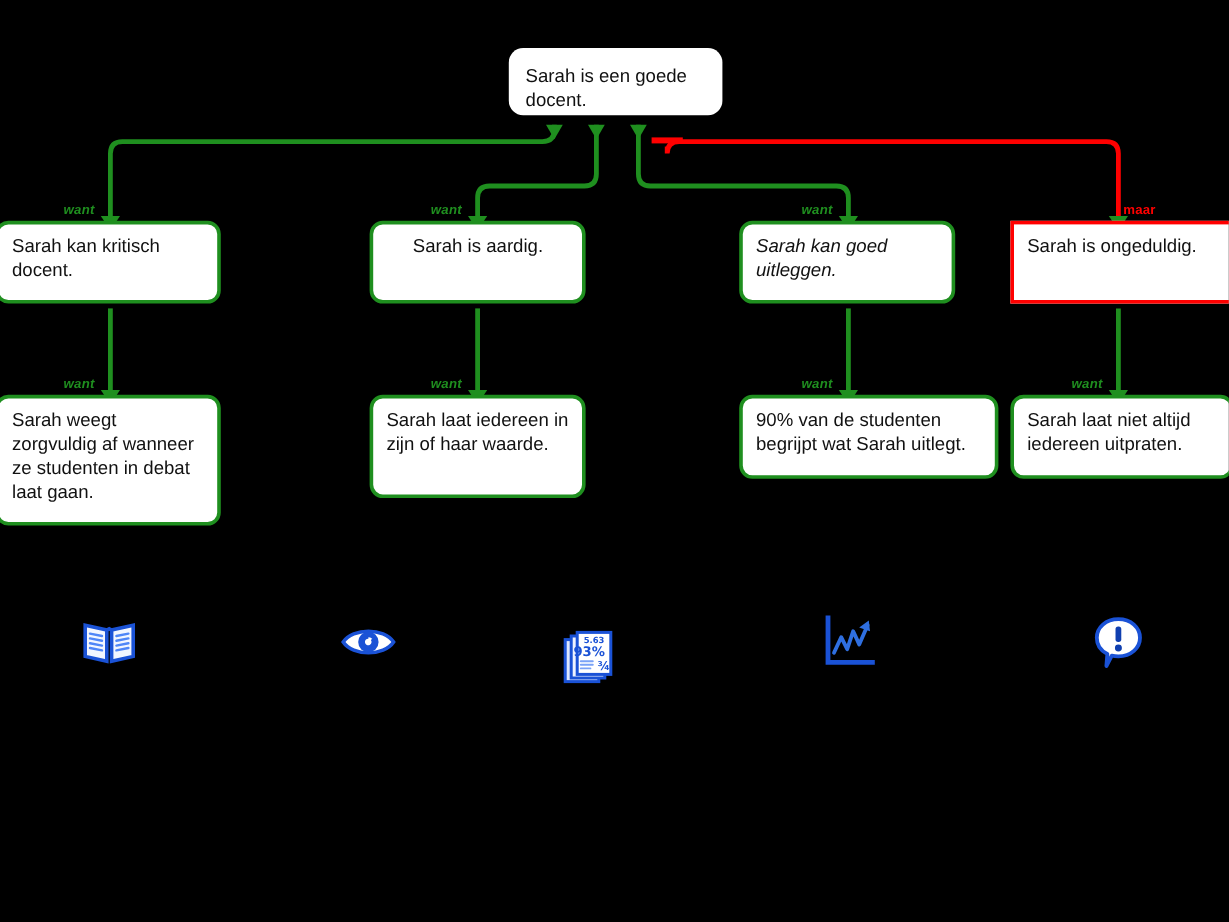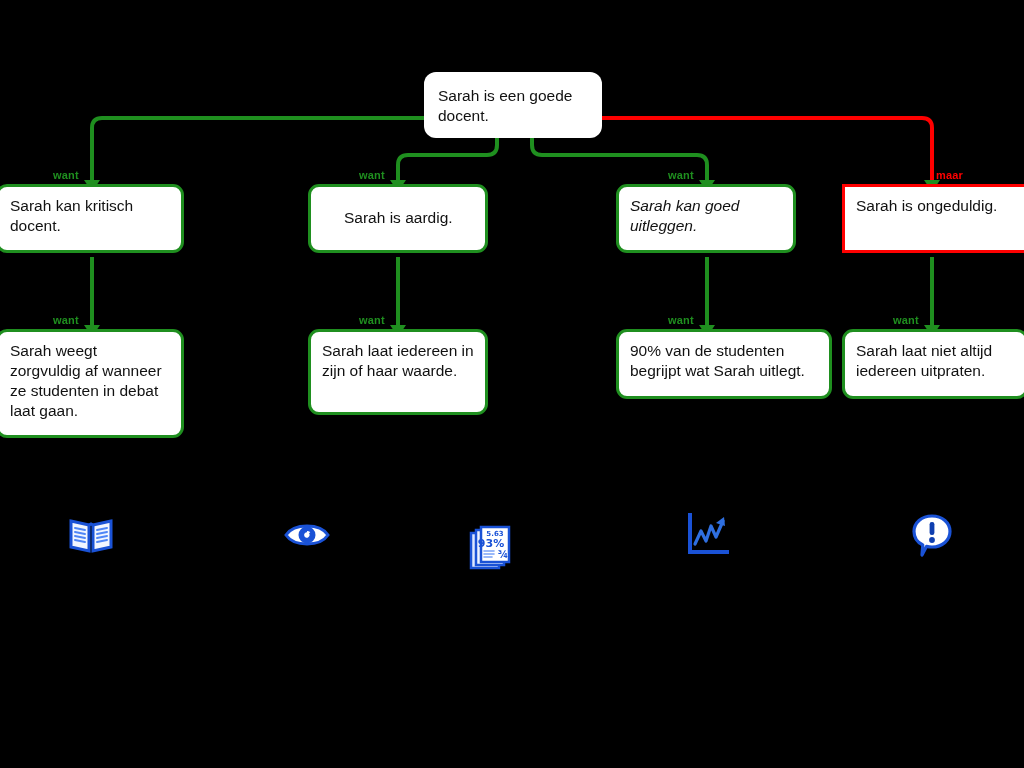--- a/index.html
+++ b/index.html
@@ -21,26 +21,26 @@
 
   
   .node.claim{border:3px solid #1f8f1f;border-radius:11px;
               padding:9px 11px;font-size:15.5px;}
 
   
   .node.objection{border:3px solid #ff0000;border-radius:0;
                   padding:9px 11px;font-size:15.5px;}
 
   
-  .node.vcenter{display:flex;align-items:center;}
+  .node.vcenter{display:flex;}
 
   
   .elabel{position:absolute;font-size:11px;font-weight:700;
           letter-spacing:.2px;line-height:1;white-space:nowrap;}
-  .elabel.green{color:#1f8f1f;}
+  .elabel.green{color:#1f8f1f;font-style:italic;}
   .elabel.red{color:#ff0000;}
 
   
   .icon{position:absolute;width:48px;height:48px;}
   .icon svg{display:block;width:48px;height:48px;}
 </style>
 </head>
 <body>
 
 <div id="stage">
@@ -83,21 +83,21 @@
       <path d="M699,180 L715,180 L707,192 Z"></path>
       <path d="M924,180 L940,180 L932,192 Z"></path>
 
       <path d="M84,325 L100,325 L92,337 Z"></path>
       <path d="M390,325 L406,325 L398,337 Z"></path>
       <path d="M699,325 L715,325 L707,337 Z"></path>
       <path d="M924,325 L940,325 L932,337 Z"></path>
     </g>
   </svg>
 
-  <div class="node root" style="left:424px;top:40px;width:178px;height:66px;margin-top:32px;">
+  <div class="node root" style="left:424px;top:40px;width:178px;height:56px;">
     <span class="txt">Sarah is een goede docent.</span>
   </div>
 
   <div class="node claim" style="left:-4px;top:184px;width:188px;height:69px;">
     <span class="txt">Sarah kan kritisch docent.</span>
   </div>
 
   <div class="node claim vcenter" style="left:308px;top:184px;width:180px;height:69px;">
     <span class="txt" style="padding-left:22px;">Sarah is aardig.</span>
   </div>

